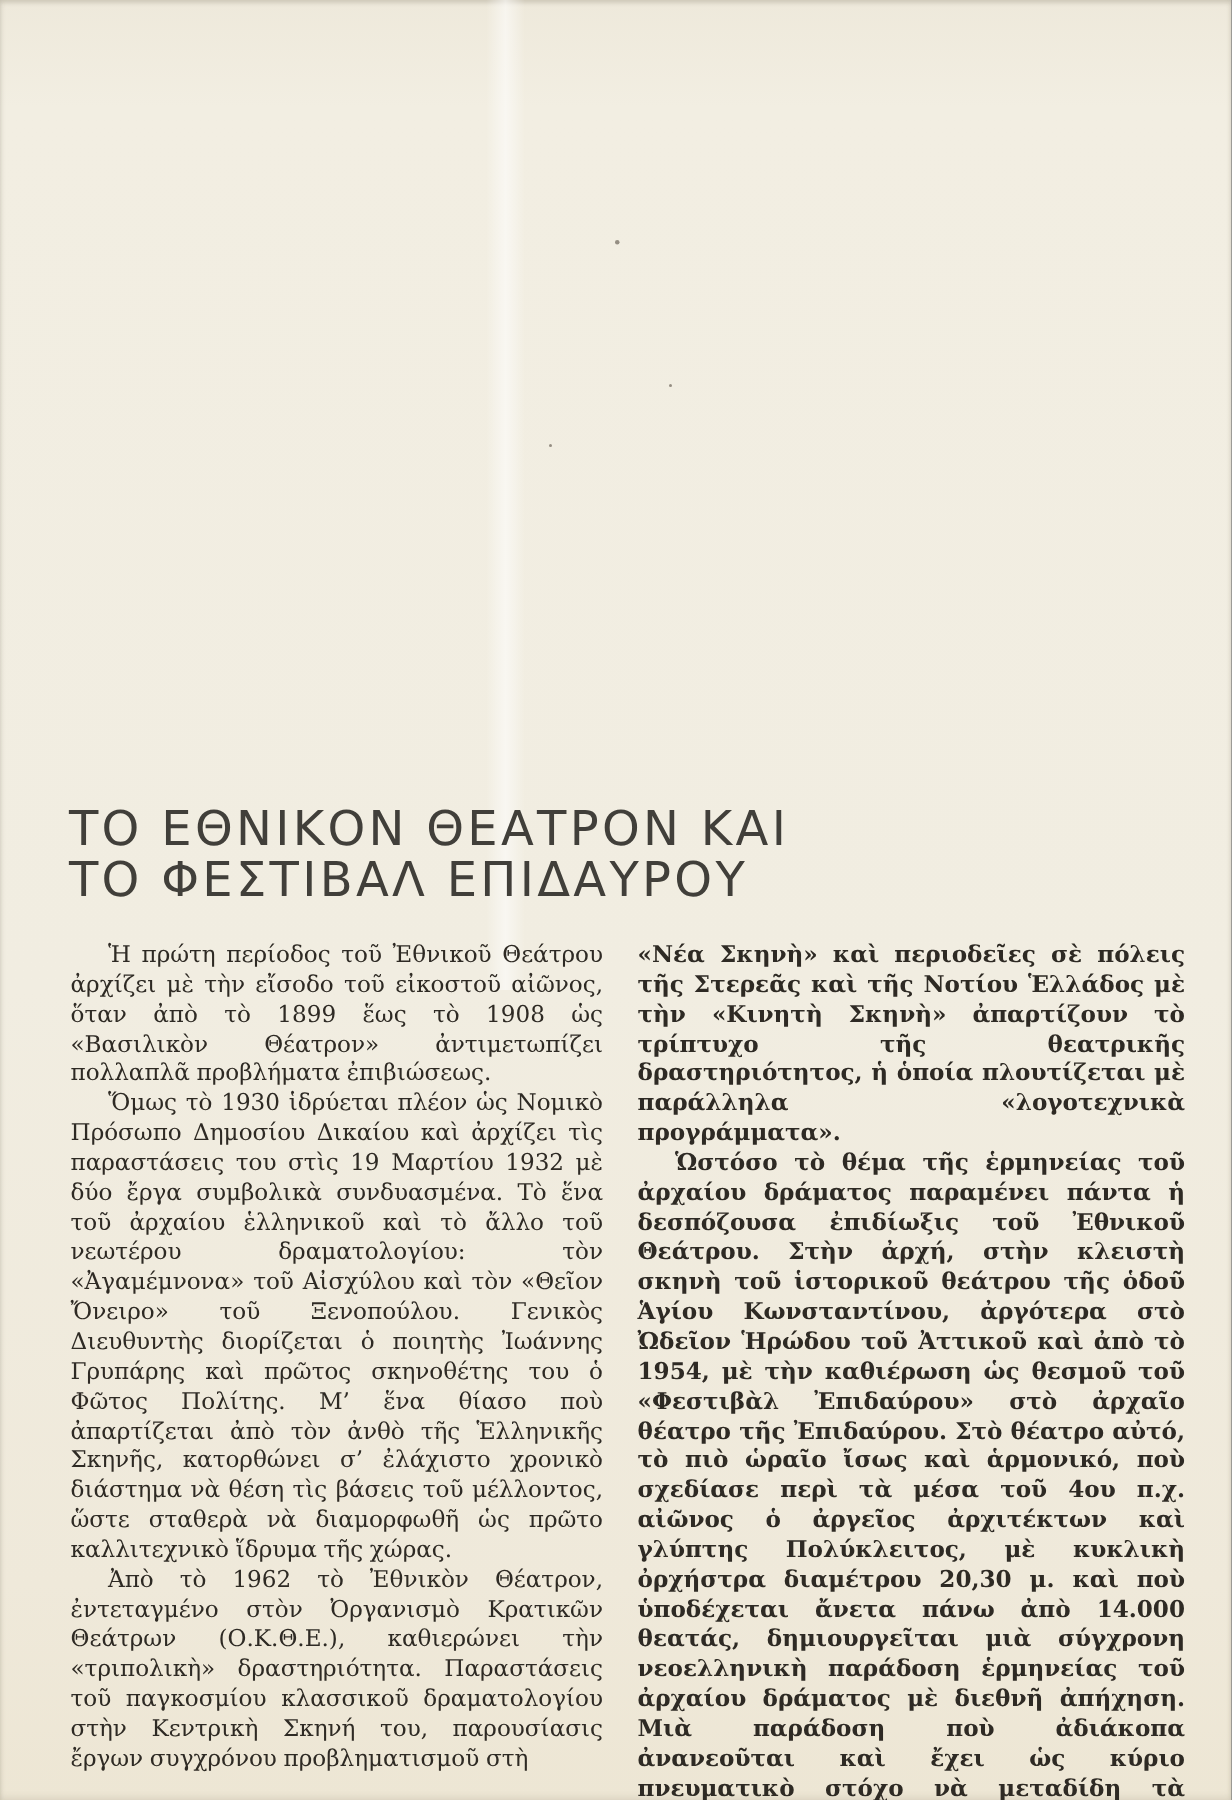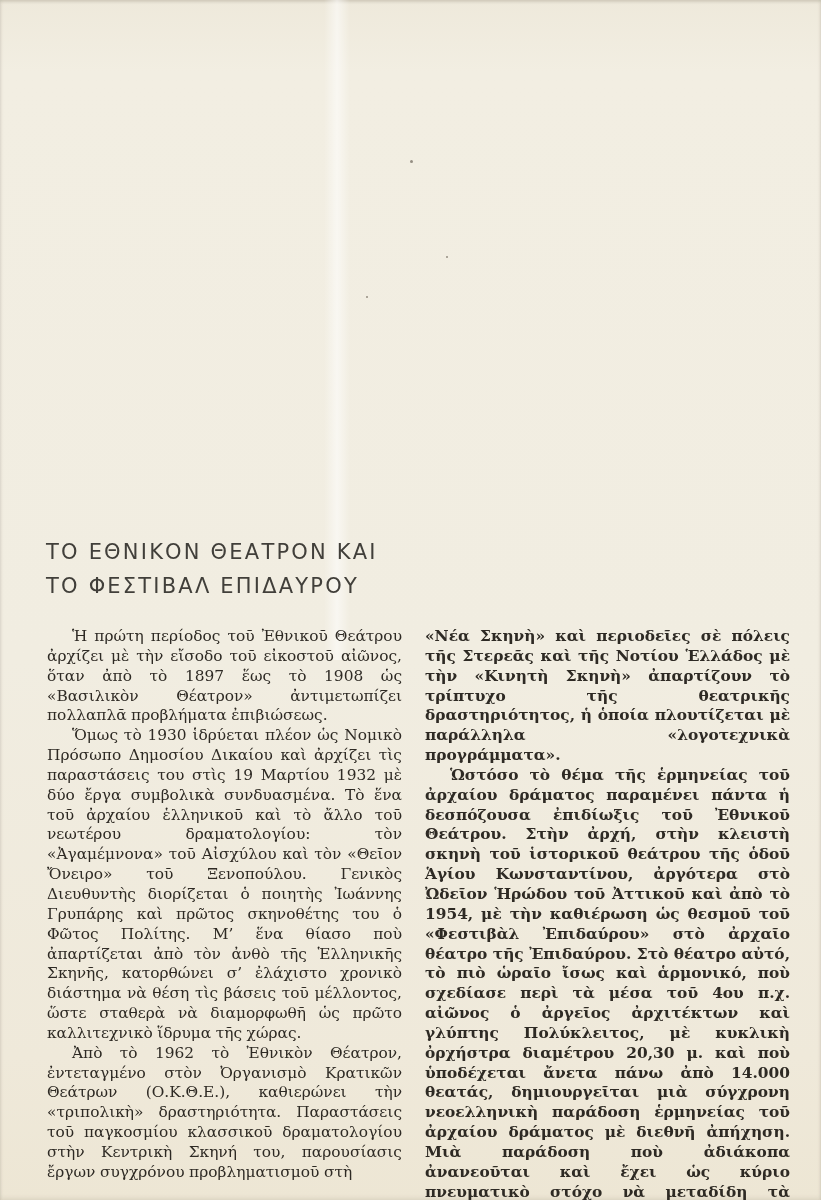--- a/index.html
+++ b/index.html
@@ -39,21 +39,21 @@
   .speck.s1 { left: 410px; top: 160px; }
   .speck.s2 { left: 446px; top: 256px; width: 2px; height: 2px; }
   .speck.s3 { left: 366px; top: 296px; width: 2px; height: 2px; }
 
   .title {
     position: absolute;
     left: 46px;
     top: 536px;
     margin: 0;
     font-family: "DejaVu Sans", sans-serif;
-    font-size: 21px;
+    font-size: 32px;
     font-weight: 400;
     line-height: 33.5px;
     letter-spacing: 2.2px;
     color: #413f3a;
   }
   .title .title-line { display: block; }
 
   .columns {
     position: absolute;
     left: 47px;
@@ -87,21 +87,21 @@
   <div class="speck s2"></div>
   <div class="speck s3"></div>
 
   <h1 class="title">
     <span class="title-line">ΤΟ ΕΘΝΙΚΟΝ ΘΕΑΤΡΟΝ ΚΑΙ</span>
     <span class="title-line">ΤΟ ΦΕΣΤΙΒΑΛ ΕΠΙΔΑΥΡΟΥ</span>
   </h1>
 
   <div class="columns">
     <div class="col col-left">
-      <p class="indent">Ἡ πρώτη περίοδος τοῦ Ἐθνικοῦ Θεάτρου ἀρχίζει μὲ τὴν εἴσοδο τοῦ εἰκοστοῦ αἰῶνος, ὅταν ἀπὸ τὸ 1897 ἕως τὸ 1908 ὡς «Βασιλικὸν Θέατρον» ἀντιμετωπίζει πολλαπλᾶ προβλήματα ἐπιβιώσεως.</p>
+      <p class="indent">Ἡ πρώτη περίοδος τοῦ Ἐθνικοῦ Θεάτρου ἀρχίζει μὲ τὴν εἴσοδο τοῦ εἰκοστοῦ αἰῶνος, ὅταν ἀπὸ τὸ 1899 ἕως τὸ 1908 ὡς «Βασιλικὸν Θέατρον» ἀντιμετωπίζει πολλαπλᾶ προβλήματα ἐπιβιώσεως.</p>
       <p class="indent">Ὅμως τὸ 1930 ἱδρύεται πλέον ὡς Νομικὸ Πρόσωπο Δημοσίου Δικαίου καὶ ἀρχίζει τὶς παραστάσεις του στὶς 19 Μαρτίου 1932 μὲ δύο ἔργα συμβολικὰ συνδυασμένα. Τὸ ἕνα τοῦ ἀρχαίου ἑλληνικοῦ καὶ τὸ ἄλλο τοῦ νεωτέρου δραματολογίου: τὸν «Ἀγαμέμνονα» τοῦ Αἰσχύλου καὶ τὸν «Θεῖον Ὄνειρο» τοῦ Ξενοπούλου. Γενικὸς Διευθυντὴς διορίζεται ὁ ποιητὴς Ἰωάννης Γρυπάρης καὶ πρῶτος σκηνοθέτης του ὁ Φῶτος Πολίτης. Μ’ ἕνα θίασο ποὺ ἀπαρτίζεται ἀπὸ τὸν ἀνθὸ τῆς Ἑλληνικῆς Σκηνῆς, κατορθώνει σ’ ἐλάχιστο χρονικὸ διάστημα νὰ θέση τὶς βάσεις τοῦ μέλλοντος, ὥστε σταθερὰ νὰ διαμορφωθῆ ὡς πρῶτο καλλιτεχνικὸ ἵδρυμα τῆς χώρας.</p>
       <p class="indent">Ἀπὸ τὸ 1962 τὸ Ἐθνικὸν Θέατρον, ἐντεταγμένο στὸν Ὀργανισμὸ Κρατικῶν Θεάτρων (Ο.Κ.Θ.Ε.), καθιερώνει τὴν «τριπολικὴ» δραστηριότητα. Παραστάσεις τοῦ παγκοσμίου κλασσικοῦ δραματολογίου στὴν Κεντρικὴ Σκηνή του, παρουσίασις ἔργων συγχρόνου προβληματισμοῦ στὴ</p>
     </div>
     <div class="col col-right">
       <p>«Νέα Σκηνὴ» καὶ περιοδεῖες σὲ πόλεις τῆς Στερεᾶς καὶ τῆς Νοτίου Ἑλλάδος μὲ τὴν «Κινητὴ Σκηνὴ» ἀπαρτίζουν τὸ τρίπτυχο τῆς θεατρικῆς δραστηριότητος, ἡ ὁποία πλουτίζεται μὲ παράλληλα «λογοτεχνικὰ προγράμματα».</p>
       <p class="indent">Ὡστόσο τὸ θέμα τῆς ἑρμηνείας τοῦ ἀρχαίου δράματος παραμένει πάντα ἡ δεσπόζουσα ἐπιδίωξις τοῦ Ἐθνικοῦ Θεάτρου. Στὴν ἀρχή, στὴν κλειστὴ σκηνὴ τοῦ ἱστορικοῦ θεάτρου τῆς ὁδοῦ Ἁγίου Κωνσταντίνου, ἀργότερα στὸ Ὠδεῖον Ἡρώδου τοῦ Ἀττικοῦ καὶ ἀπὸ τὸ 1954, μὲ τὴν καθιέρωση ὡς θεσμοῦ τοῦ «Φεστιβὰλ Ἐπιδαύρου» στὸ ἀρχαῖο θέατρο τῆς Ἐπιδαύρου. Στὸ θέατρο αὐτό, τὸ πιὸ ὡραῖο ἴσως καὶ ἁρμονικό, ποὺ σχεδίασε περὶ τὰ μέσα τοῦ 4ου π.χ. αἰῶνος ὁ ἀργεῖος ἀρχιτέκτων καὶ γλύπτης Πολύκλειτος, μὲ κυκλικὴ ὀρχήστρα διαμέτρου 20,30 μ. καὶ ποὺ ὑποδέχεται ἄνετα πάνω ἀπὸ 14.000 θεατάς, δημιουργεῖται μιὰ σύγχρονη νεοελληνικὴ παράδοση ἑρμηνείας τοῦ ἀρχαίου δράματος μὲ διεθνῆ ἀπήχηση. Μιὰ παράδοση ποὺ ἀδιάκοπα ἀνανεοῦται καὶ ἔχει ὡς κύριο πνευματικὸ στόχο νὰ μεταδίδη τὰ αἰώνια στοιχεῖα τῆς ἀττικῆς τραγωδίας καὶ κωμωδίας στὸ σύγχρονο ἄνθρωπο.</p>
     </div>
   </div>
 
 </div>

